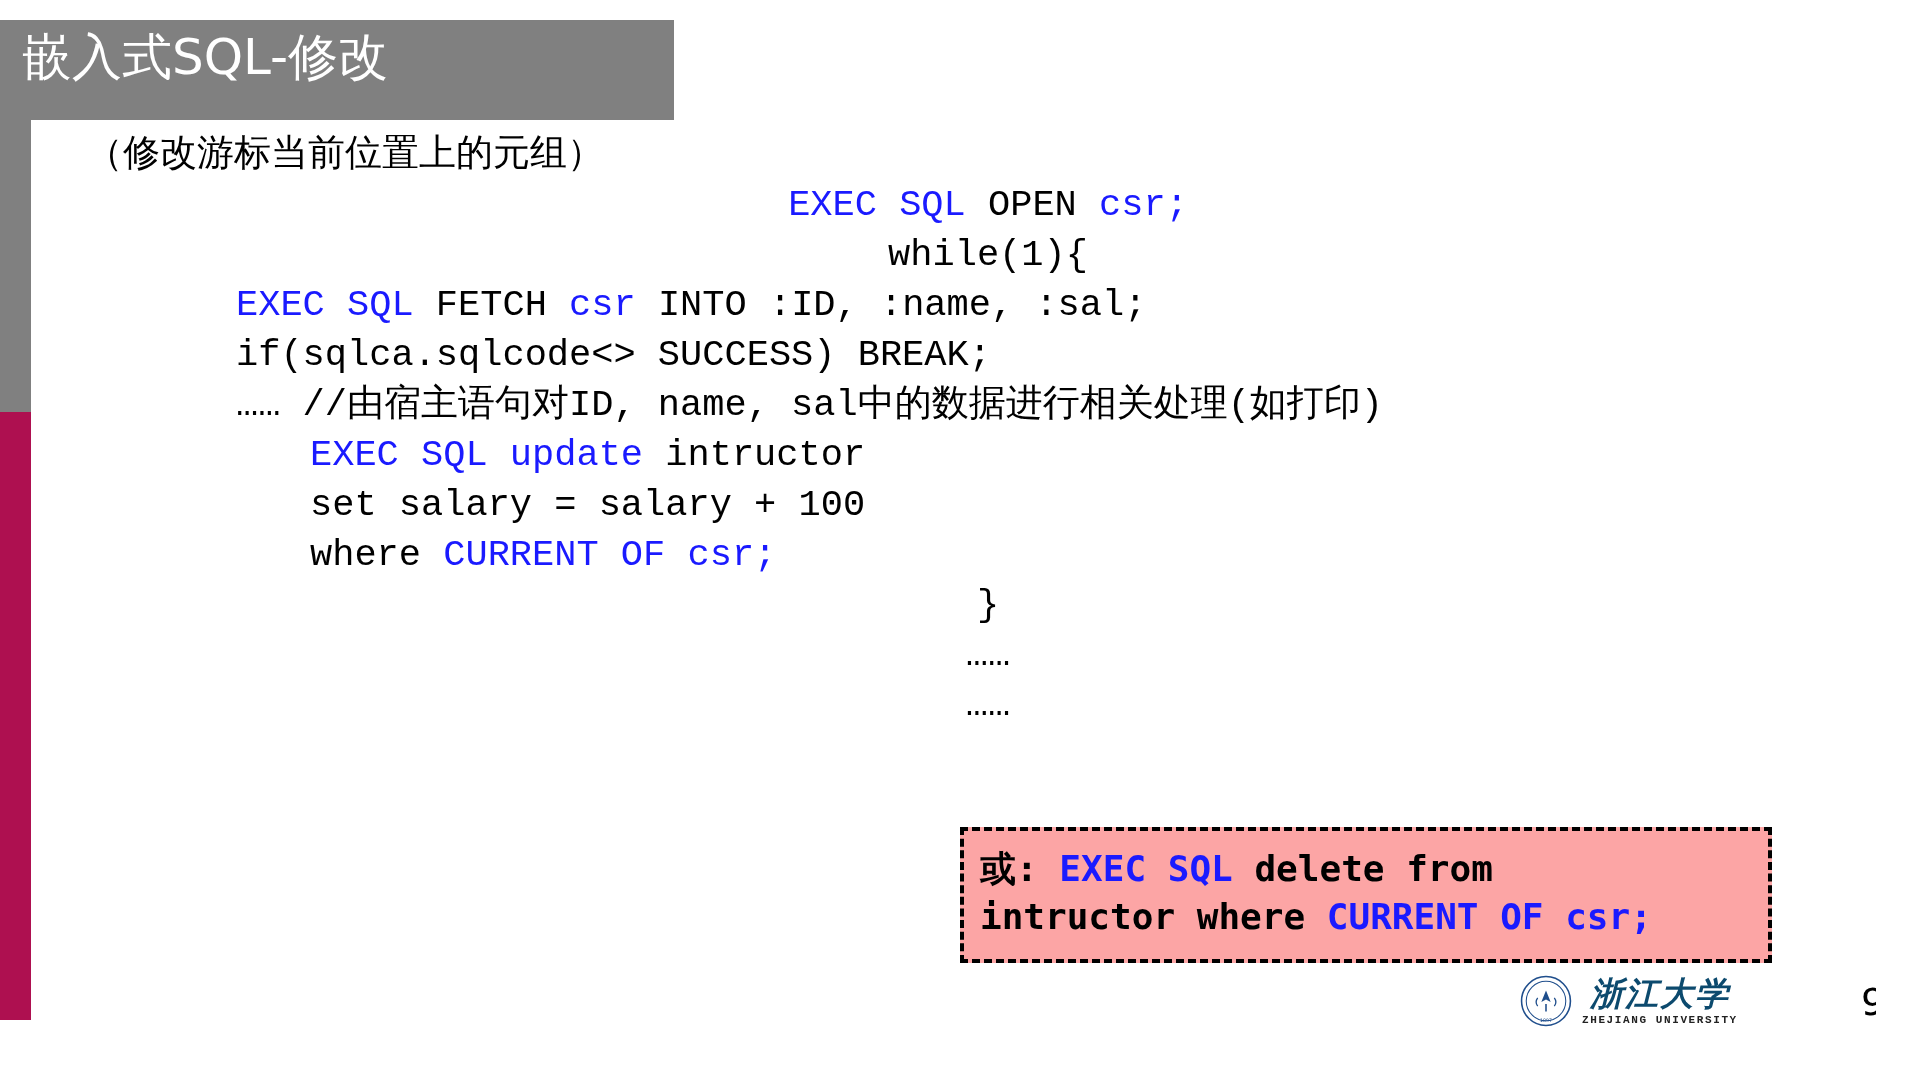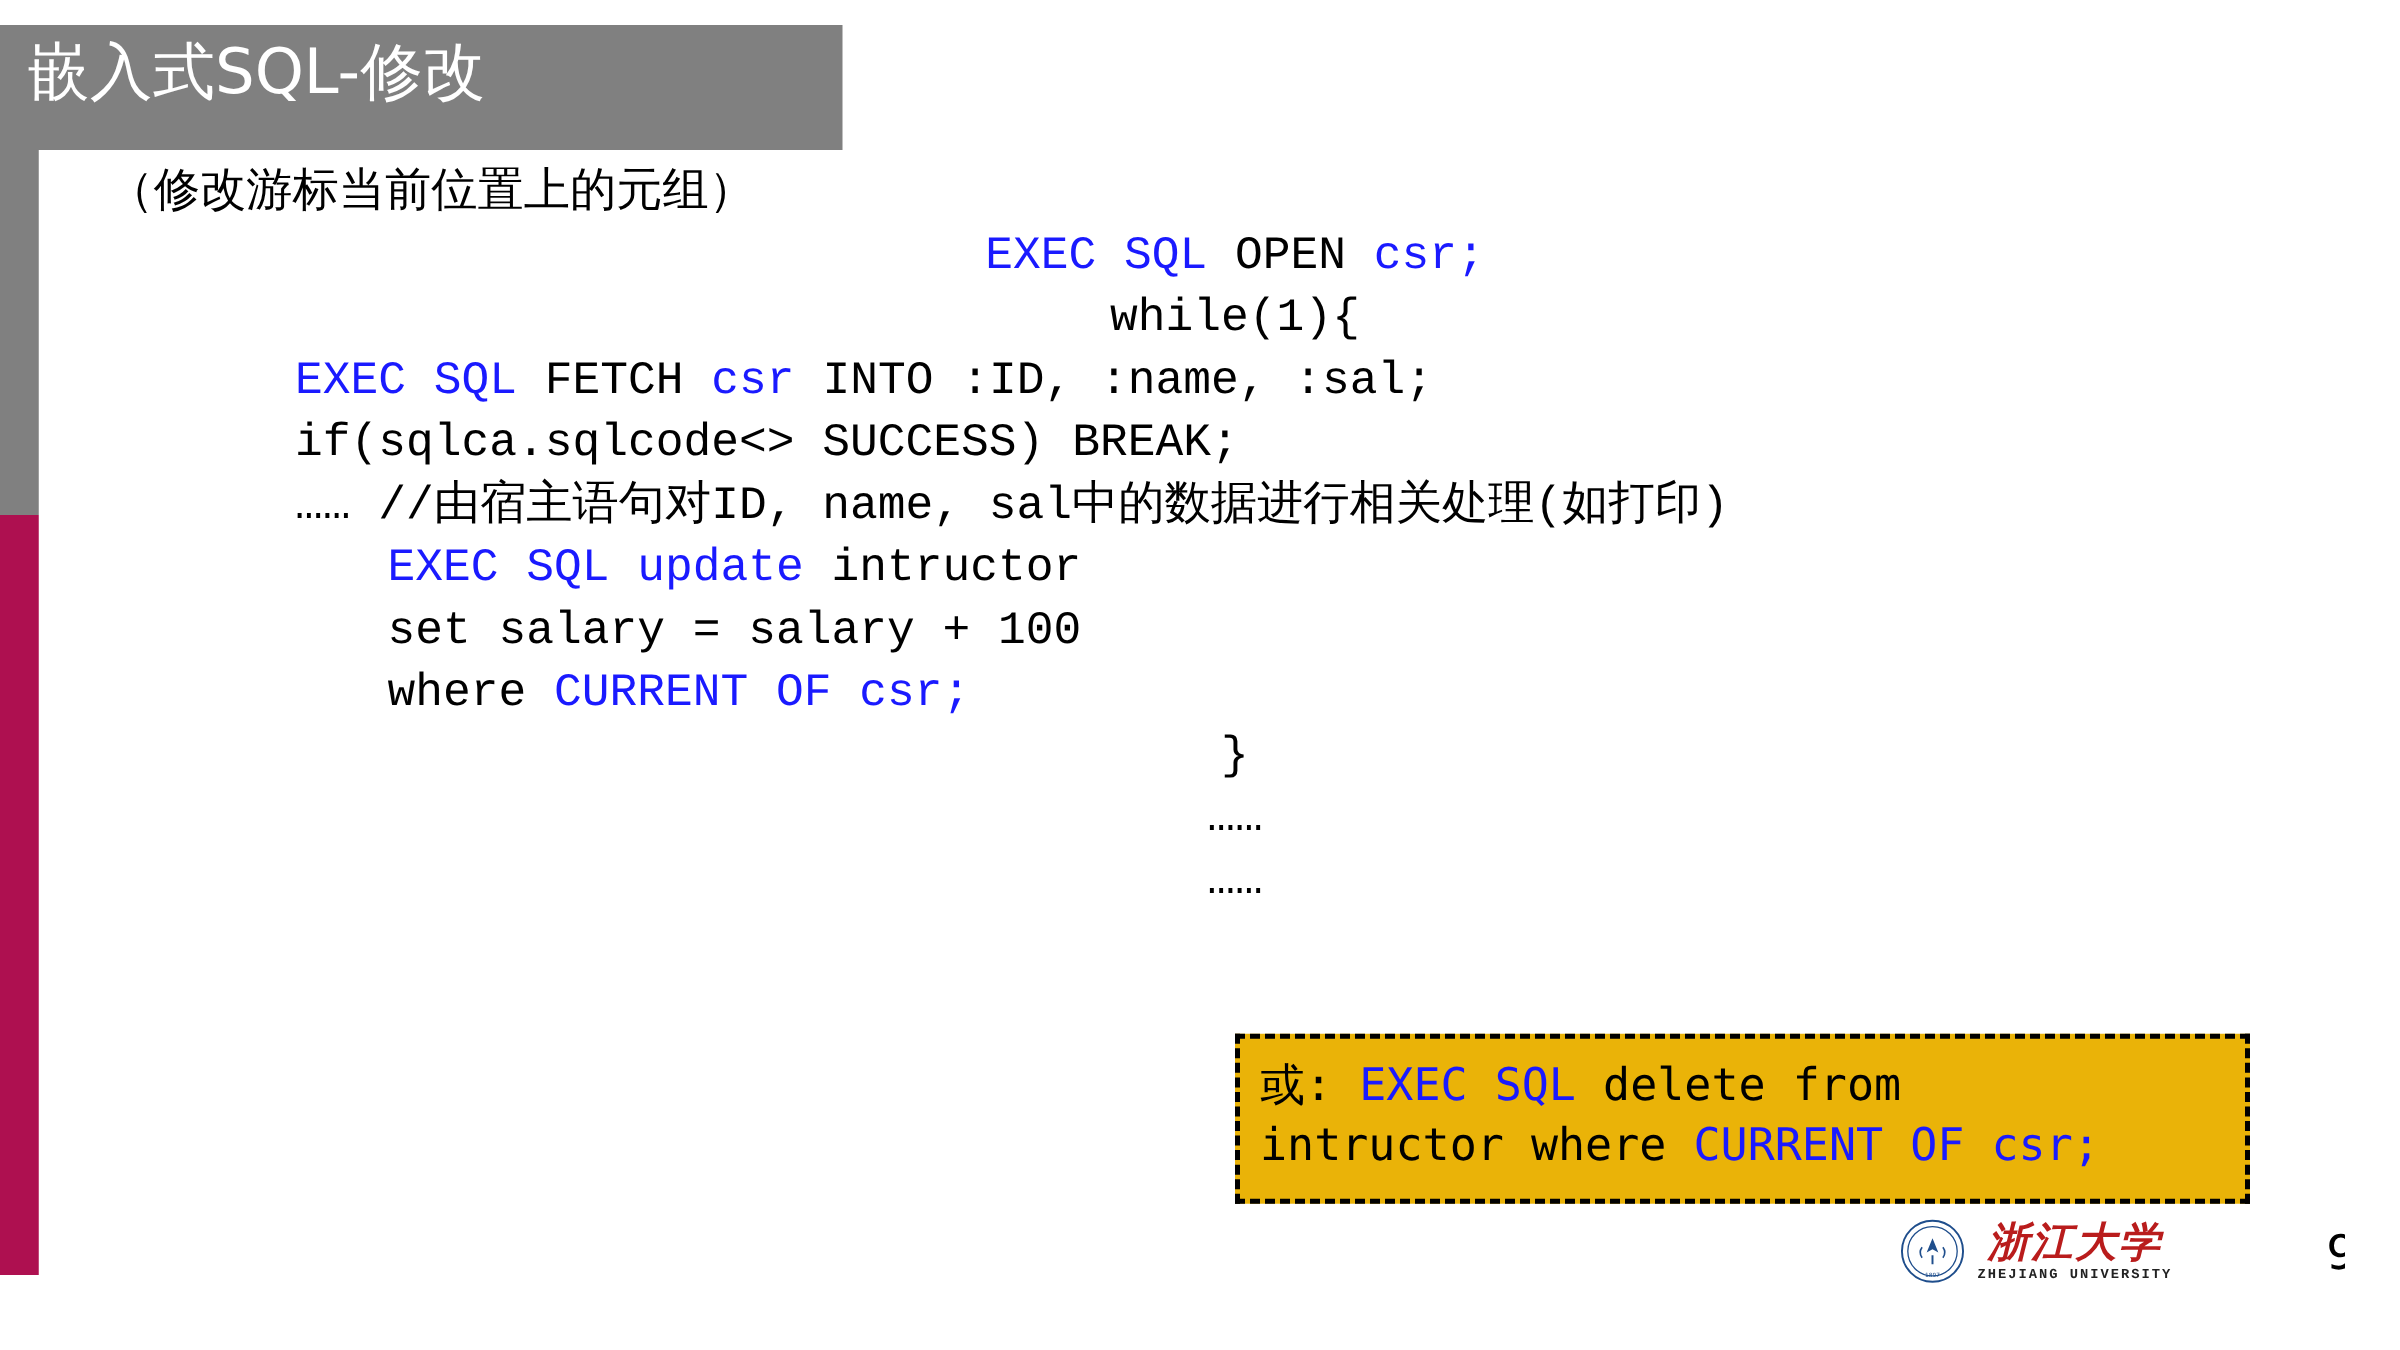--- a/index.html
+++ b/index.html
@@ -74,27 +74,28 @@
   .bk { color: #000000; }
 
   .ind0 { padding-left: 86px; }
   .ind1 { padding-left: 56px; text-align: center; }
   .ind2 { padding-left: 236px; }
   .ind3 { padding-left: 310px; }
 
   
   .note-box {
     position: absolute;
-    left: 988px;
+    left: 960px;
     top: 827px;
     width: 812px;
     height: 136px;
     border: 4px dashed #000000;
     box-sizing: border-box;
-    background: #eab308;
+    background: #fca5a5;
+    font-weight: bold;
   }
   .note-line {
     font-family: "DejaVu Sans Mono", "Liberation Mono", monospace;
     font-size: 36px;
     line-height: 48px;
     color: #000000;
     white-space: pre;
     padding-left: 16px;
   }
   .note-line.first { padding-top: 14px; }
@@ -118,21 +119,21 @@
     flex-direction: column;
     align-items: center;
     justify-content: center;
     line-height: 1;
   }
   .logo-cn {
     font-family: "DejaVu Serif", "Liberation Serif", serif;
     font-size: 33px;
     font-weight: bold;
     font-style: italic;
-    color: #b91c1c;
+    color: #0c4a6e;
     letter-spacing: 2px;
     white-space: nowrap;
   }
   .logo-en {
     font-family: Liberation Mono, monospace;
     font-size: 11px;
     font-weight: bold;
     color: #222222;
     letter-spacing: 1.6px;
     margin-top: 5px;

